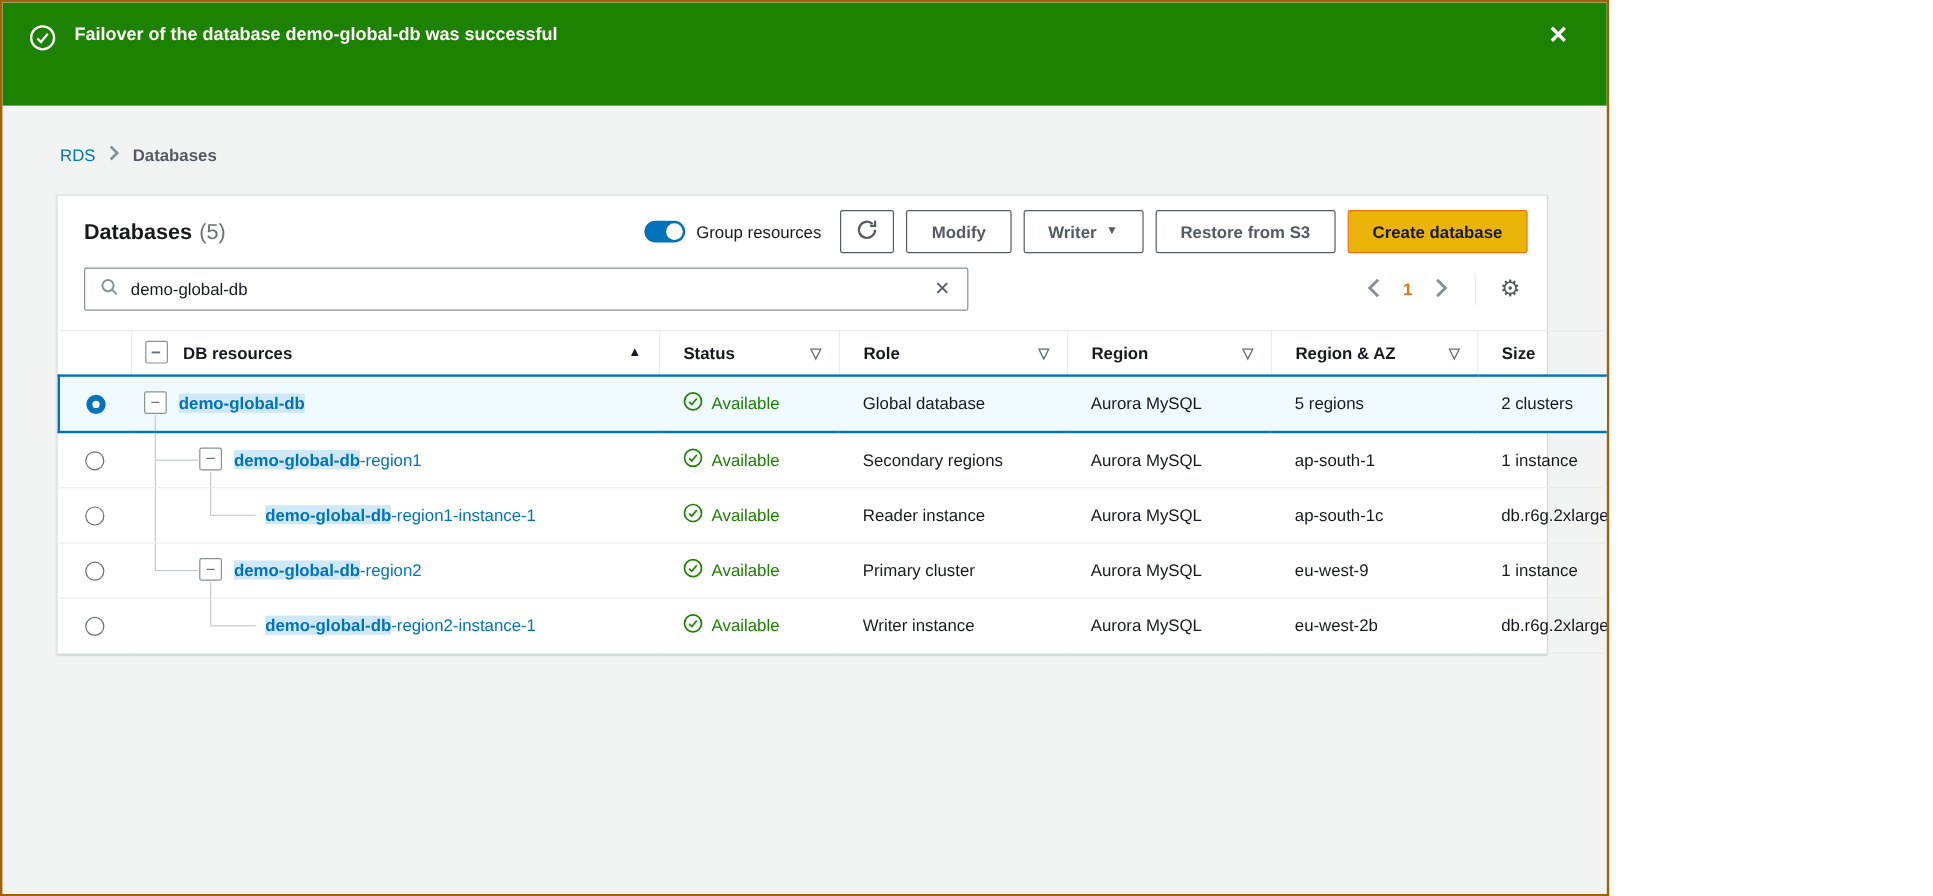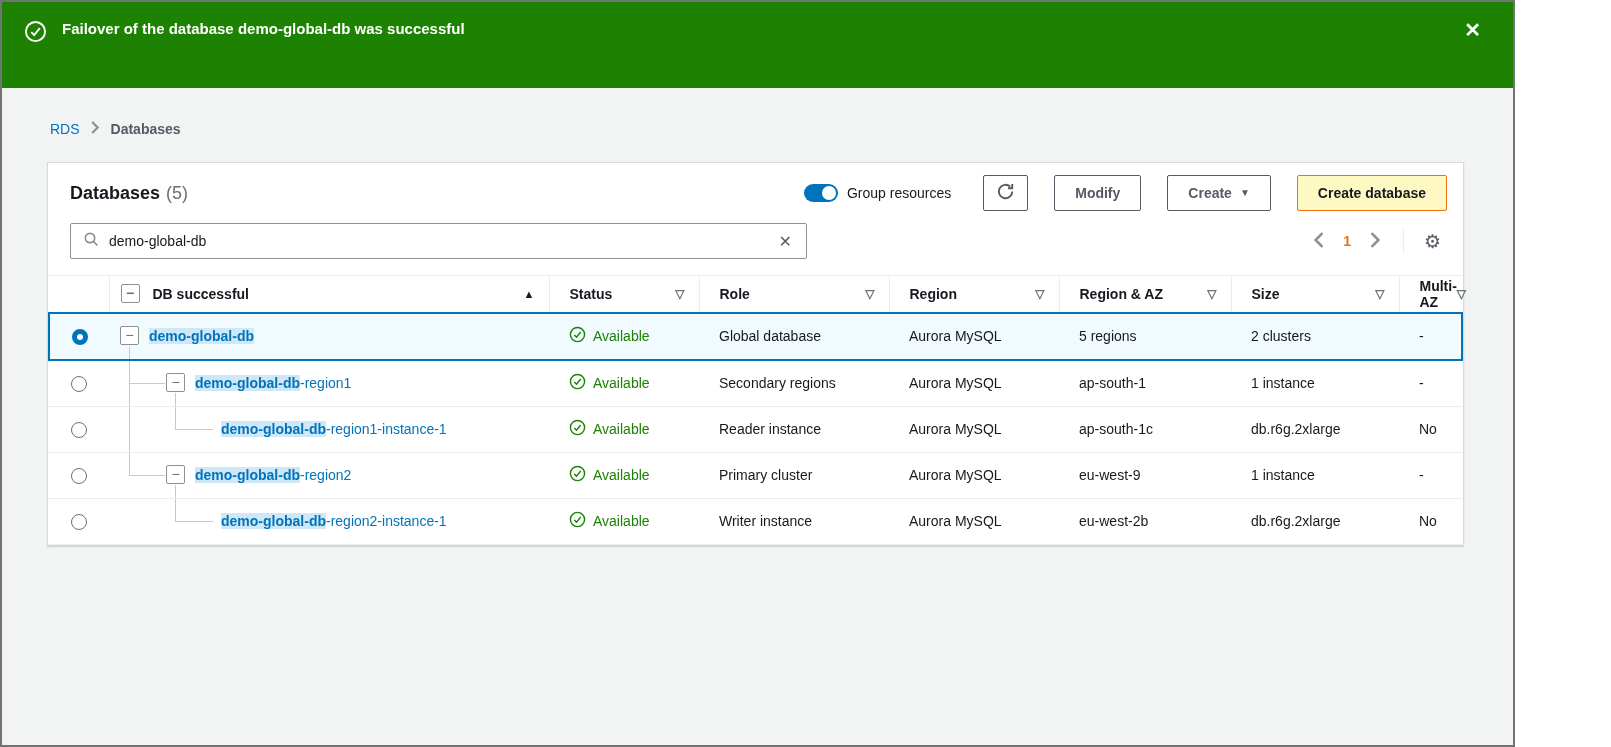--- a/index.html
+++ b/index.html
@@ -1,19 +1,19 @@
 <!DOCTYPE html>
 <html><head>
 <meta charset="utf-8">
 <style>
   * { box-sizing: border-box; margin: 0; padding: 0; }
   body { font-family: "Liberation Sans", sans-serif; background: #fff; }
   .screen {
-    width: 1515px; height: 747px; position: relative;
-    border: 2px solid #737373; background: #f2f3f3; overflow: hidden;
+    width: 1341px; height: 747px; position: relative;
+    border: 2px solid #a16207; background: #f2f3f3; overflow: hidden;
   }
 
   
   .banner { background: #1d8102; color: #fff; min-height: 86px;
     display: flex; align-items: flex-start; gap: 15px;
     padding: 17px 70px 16px 22px; position: relative; }
   .banner-icon { flex: 0 0 auto; margin-top: 1px; }
   .banner-title { font-size: 15px; font-weight: bold; line-height: 20px; }
   .banner-msg { font-size: 14.5px; line-height: 19px; margin-top: 14px; }
   .banner-close { position: absolute; right: 32px; top: 18px; background: none; border: none;
@@ -25,32 +25,32 @@
   .crumb-sep { color: #879196; font-size: 13px; }
   .crumb-current { color: #545b64; font-weight: bold; }
 
   
   .card { margin: 25px 49px 0 45px; background: #fff;
     border: 1px solid #d5dbdb; box-shadow: 0 1px 1px 0 rgba(0,28,36,.15); }
 
   .card-head { display: flex; align-items: center; padding: 12px 16px 8px 22px; }
   .panel-title { font-size: 18px; font-weight: bold; color: #16191f; }
   .panel-count { font-size: 18px; font-weight: normal; color: #687078; margin-left: 6px; }
-  .head-controls { margin-left: auto; display: flex; align-items: center; gap: 26px; }
+  .head-controls { margin-left: auto; display: flex; align-items: center; gap: 10px; }
 
   .toggle-group { display: flex; align-items: center; gap: 9px; margin-right: 6px; cursor: pointer; }
   .toggle { width: 34px; height: 18px; border-radius: 10px; background: #0073bb; position: relative; flex: 0 0 auto; }
   .toggle-knob { position: absolute; right: 2px; top: 2px; width: 14px; height: 14px; border-radius: 50%; background: #fff; }
   .toggle-label { font-size: 14px; color: #16191f; }
 
   .btn { height: 36px; background: #fff; border: 1px solid #545b64; border-radius: 2px;
     color: #545b64; font-weight: bold; font-size: 14px; padding: 0 20px; cursor: pointer;
     font-family: "Liberation Sans", sans-serif; display: inline-flex; align-items: center; gap: 8px; }
   .btn-icon { width: 45px; justify-content: center; padding: 0; }
-  .btn-primary { background: #fef9c3; border-color: #ec7211; color: #16191f; }
+  .btn-primary { background: #eab308; border-color: #ec7211; color: #16191f; }
   .caret { font-size: 10px; line-height: 10px; }
 
   .card-search { display: flex; align-items: center; padding: 4px 16px 16px 22px; }
   .search-box { width: 737px; height: 36px; border: 1px solid #879196; border-radius: 2px;
     display: flex; align-items: center; padding: 0 10px 0 12px; background: #fff; }
   .search-box input { border: none; outline: none; flex: 1 1 auto; font-size: 14px; color: #16191f;
     font-family: "Liberation Sans", sans-serif; margin-left: 10px; }
   .search-clear { background: none; border: none; color: #545b64; font-size: 16px; cursor: pointer; padding: 2px 4px; }
   .search-right { margin-left: auto; display: flex; align-items: center; gap: 4px; }
   .page-btn { background: none; border: none; cursor: pointer; padding: 4px 8px; display: flex; align-items: center; }
@@ -149,23 +149,24 @@
         <button class="btn btn-icon">
           <span>
             <svg width="19" height="19" viewBox="0 0 24 24" fill="none" stroke="#545b64" stroke-width="2.4">
                 <path d="M20.5 12a8.5 8.5 0 1 1-2.6-6.1"></path>
                 <path d="M20.5 2.5v5.3h-5.3"></path>
               </svg>
           </span>
         </button>
         <button class="btn">Modify</button>
         <button class="btn">
-          <span>Create</span>
+          <span>Writer</span>
           <span class="caret">▼</span>
         </button>
+        <button class="btn">Restore from S3</button>
         <button class="btn btn-primary">Create database</button>
       </div>
     </div>
 
     <div class="card-search">
       <div class="search-box">
         <span>
           <svg width="16" height="16" viewBox="0 0 24 24" fill="none" stroke="#879196" stroke-width="2.5">
               <circle cx="10.5" cy="10.5" r="7"></circle>
               <path d="M15.8 15.8L21.5 21.5"></path>
@@ -201,21 +202,21 @@
           <col style="width:172px">
           <col style="width:168px">
           <col>
       </colgroup>
       <thead>
         <tr>
           <th></th>
           <th>
             <div class="th-flex th-ident">
               <span class="expand-box hdr-expand">−</span>
-              <span class="hdr-ident-label">DB successful</span>
+              <span class="hdr-ident-label">DB resources</span>
               <span class="sort-asc">▲</span>
             </div>
           </th>
           <th>
             <div class="th-flex">
                 <span>Status</span>
                 <span class="sort-none">▽</span>
               </div>
           </th>
           <th>

